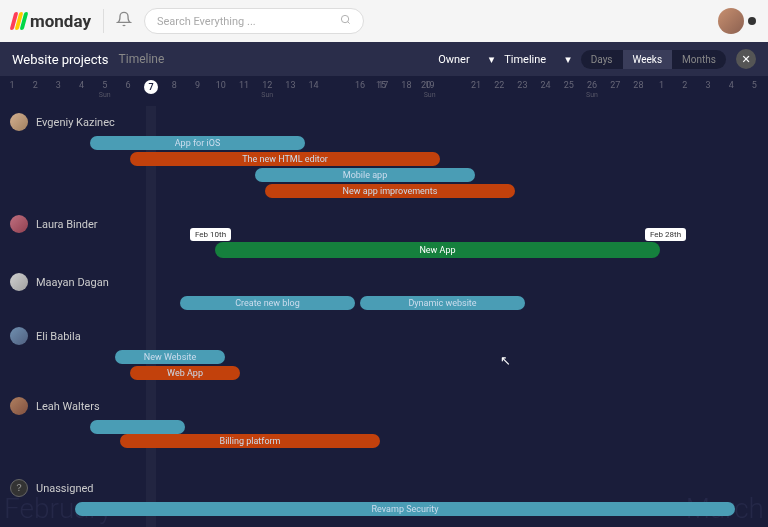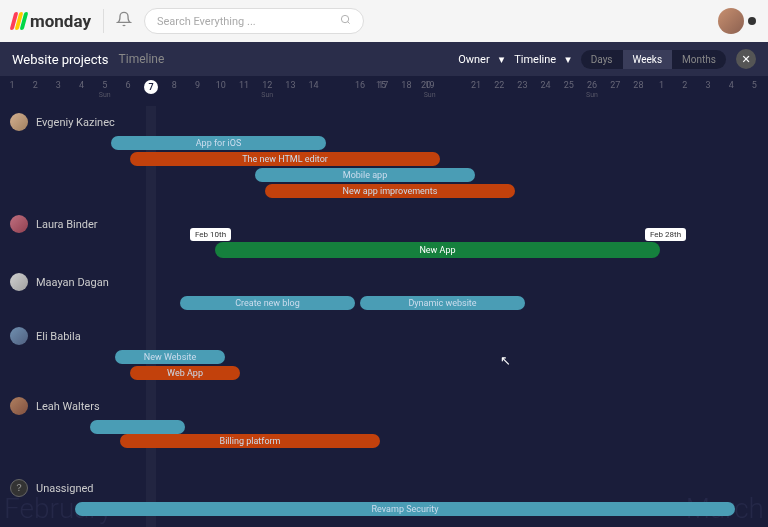--- a/index.html
+++ b/index.html
@@ -13,21 +13,21 @@
 .bell{color:#888;font-size:16px}
 .search{flex:0 0 220px;height:26px;background:#fff;border-radius:13px;border:1px solid #ddd;display:flex;align-items:center;padding:0 12px;gap:6px;font-size:11px;color:#aaa}
 .search-text{flex:1}
 .avatar-top{margin-left:auto;display:flex;align-items:center;gap:4px}
 .avatar-img{width:26px;height:26px;border-radius:50%;background:linear-gradient(135deg,#c89070,#8b6050)}
 .status-dot{width:8px;height:8px;border-radius:50%;background:#333}
 .subbar{height:34px;background:#2a2d4a;display:flex;align-items:center;padding:0 12px;gap:10px;color:#fff;font-size:13px}
 .page-title{font-weight:400}
 .breadcrumb{color:#888;font-size:12px}
 .sub-right{margin-left:auto;display:flex;align-items:center;gap:10px;font-size:11px}
-.dropdown{display:flex;align-items:flex-start;gap:9px;color:#fff;cursor:pointer}
+.dropdown{display:flex;align-items:flex-start;gap:19px;color:#fff;cursor:pointer}
 .view-toggle{display:flex;background:#1a1d35;border-radius:12px;overflow:hidden;font-size:10px}
 .view-opt{padding:4px 10px;color:#888}
 .view-opt.active{background:#3a3d5a;color:#fff}
 .close-btn{width:20px;height:20px;border-radius:50%;background:#555;color:#fff;display:flex;align-items:center;justify-content:center;font-size:11px;cursor:pointer}
 .date-strip{height:30px;background:#1a1d3a;display:flex;position:relative;padding-left:0;font-size:9px;color:#667}
 .date-cell{position:absolute;top:4px;text-align:center;width:20px}
 .date-num{font-size:9px}
 .date-sun{font-size:7px;color:#556;margin-top:1px}
 .today{width:14px;height:14px;border-radius:50%;background:#fff;color:#1a1d3a;display:flex;align-items:center;justify-content:center;font-weight:600;font-size:9px;margin:0 auto}
 .today-line{position:absolute;top:106px;bottom:0;width:10px;background:rgba(255,255,255,0.04);pointer-events:none}
@@ -217,21 +217,21 @@
 <div class="timeline-body" id="timeline-body">
   <div class="month-bg month-left">February</div>
   <div class="month-bg month-right">March</div>
   <div class="cursor" style="left:500px;top:247px">↖</div>
 <div class="row">
       <div class="person">
         <div class="person-av p1"></div>
         <div class="person-name">Evgeniy Kazinec</div>
       </div>
       <div class="bars" style="height: 66px;">
-        <div class="bar " style="left: 90px; width: 215px; top: 0px; margin-left: 21px;">App for iOS</div>
+        <div class="bar " style="left: 90px; width: 215px; top: 0px;">App for iOS</div>
         <div class="bar dark" style="left: 130px; width: 310px; top: 16px;">The new HTML editor</div>
         <div class="bar " style="left: 255px; width: 220px; top: 32px;">Mobile app</div>
         <div class="bar dark" style="left: 265px; width: 250px; top: 48px;">New app improvements</div>
       </div>
     </div>
     <div class="row">
       <div class="person">
         <div class="person-av p2"></div>
         <div class="person-name">Laura Binder</div>
       </div>

